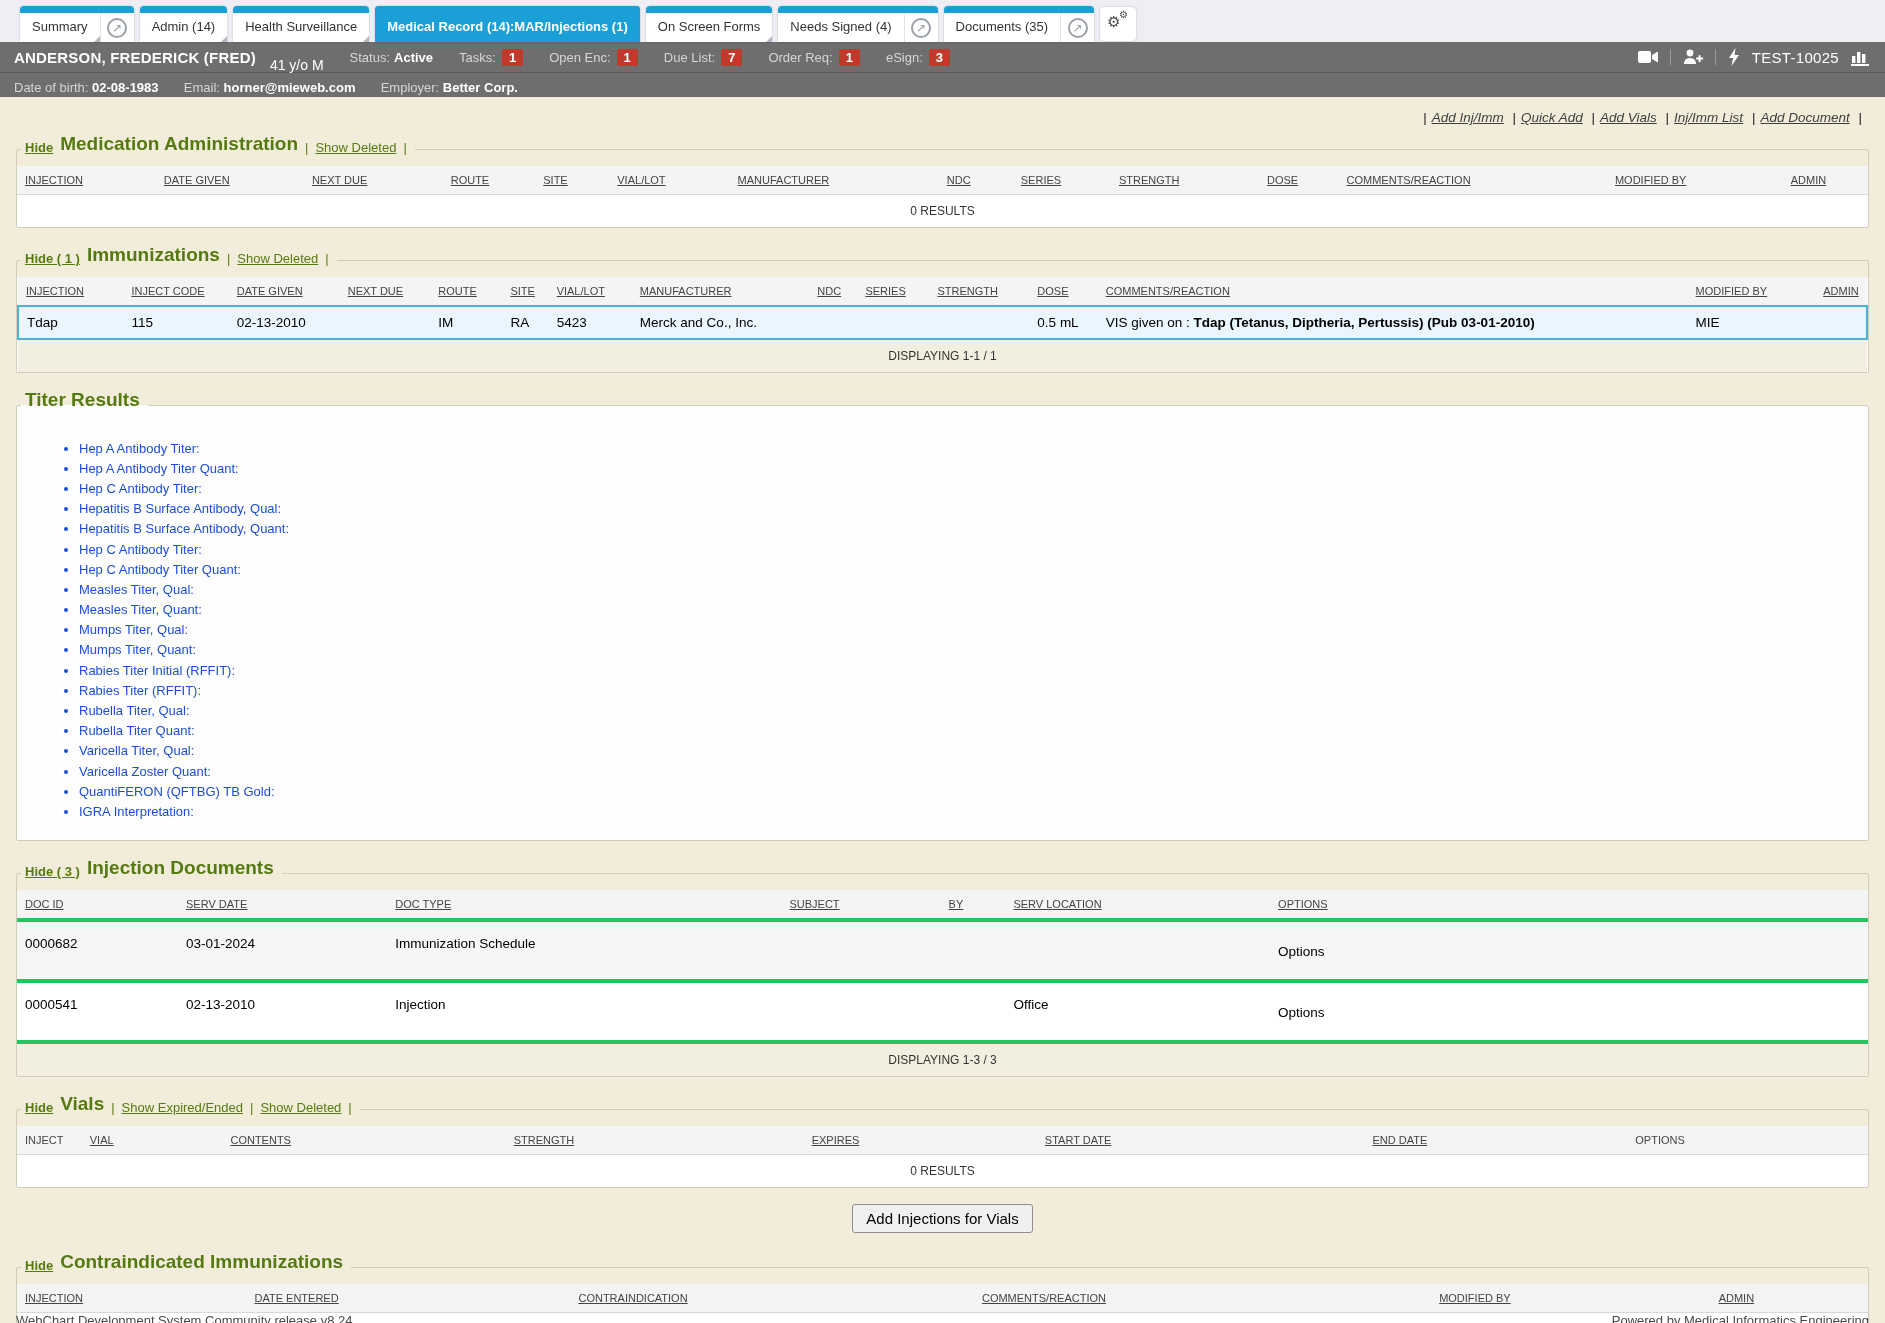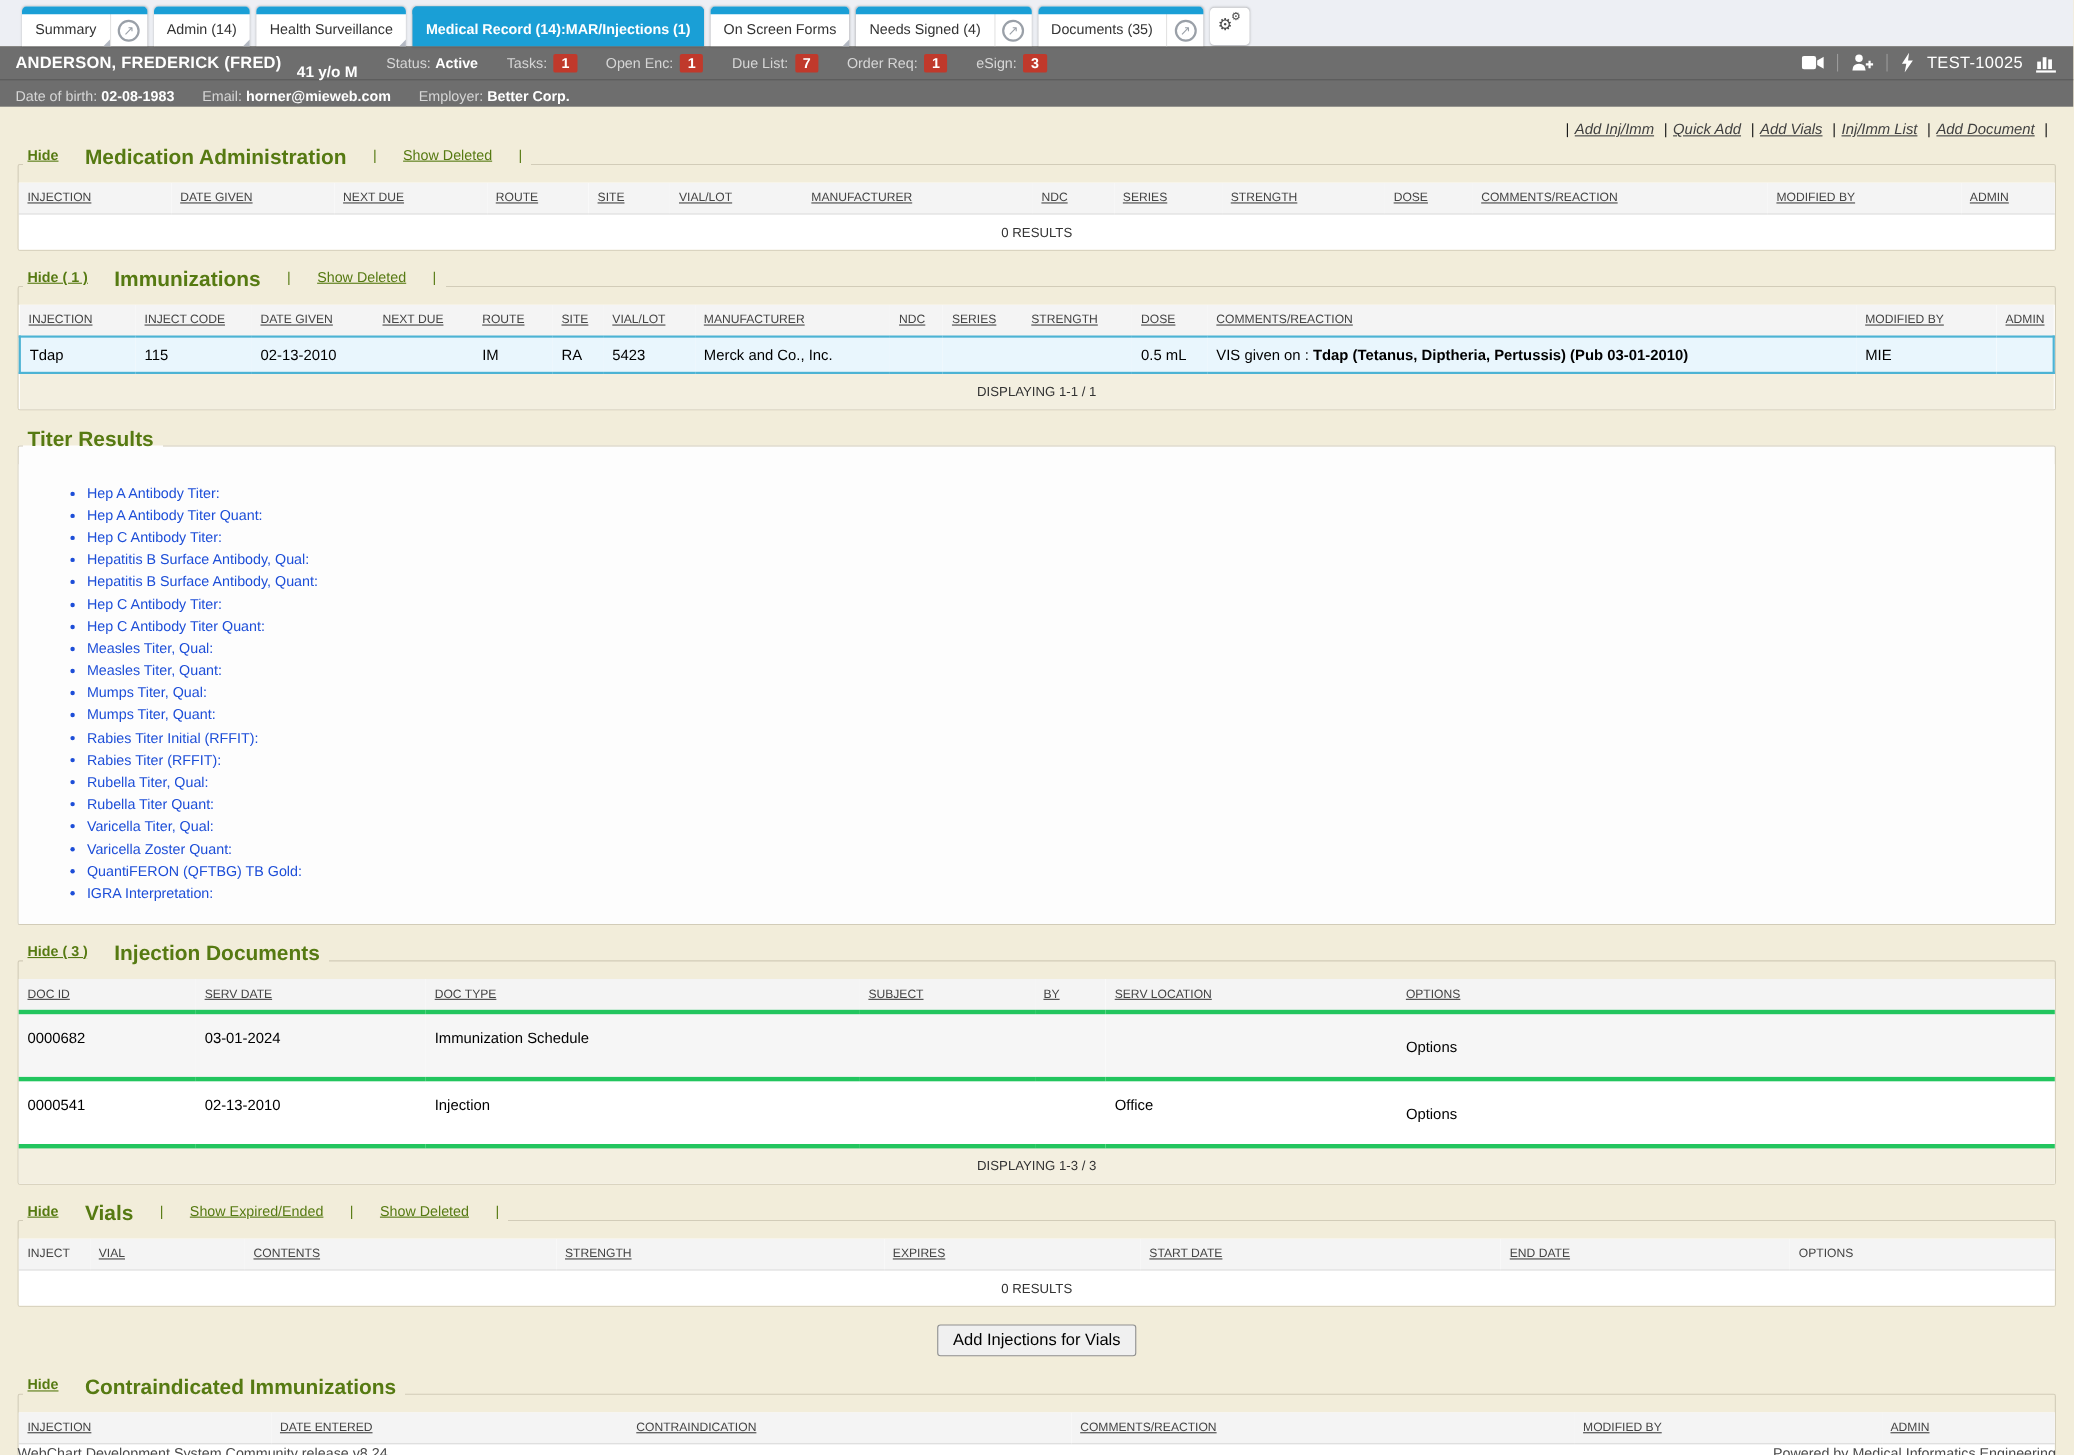--- a/index.html
+++ b/index.html
@@ -84,21 +84,21 @@
   
   .pt-bar { background: #6e6e6e; color: #fff; }
   .pt-row1 {
     height: 31px;
     border-bottom: 1px solid #5a5a5a;
     display: flex; align-items: center;
     padding: 0 14px;
     position: relative;
   }
   .pt-name { font-size: 15px; font-weight: bold; letter-spacing: .2px; }
-  .pt-agesex { font-size: 14px; font-weight: bold; margin-left: 14px; margin-top: 16px; }
+  .pt-agesex { font-size: 14px; font-weight: normal; margin-left: 14px; margin-top: 16px; }
   .pt-kv { margin-left: 26px; font-size: 13px; color: #d6d6d6; }
   .pt-kv b { color: #fff; font-weight: bold; margin-left: 4px; }
   .badge {
     display: inline-block;
     background: #c0392b;
     color: #fff;
     font-weight: bold;
     font-size: 13px;
     padding: 1px 7px;
     border-radius: 2px;
@@ -134,22 +134,22 @@
     border: 1px solid #d2ccb8;
     border-radius: 2px;
     margin: 4px 0 16px 0;
     padding: 0;
   }
   fieldset.white-body { background: #fdfdfd; }
   legend {
     margin-left: 4px;
     padding: 0 8px 11px 4px;
     display: flex;
-    align-items: flex-start;
-    gap: 24px;
+    align-items: flex-end;
+    gap: 7px;
     white-space: nowrap;
   }
   .hide-link {
     color: #567a12; font-weight: bold; font-size: 13px;
     text-decoration: underline; cursor: pointer;
   }
   .sec-title { color: #567a12; font-weight: bold; font-size: 19px; }
   .leg-link { color: #567a12; font-size: 13px; text-decoration: underline; cursor: pointer; }
   .leg-pipe { color: #567a12; font-size: 13px; }
 

